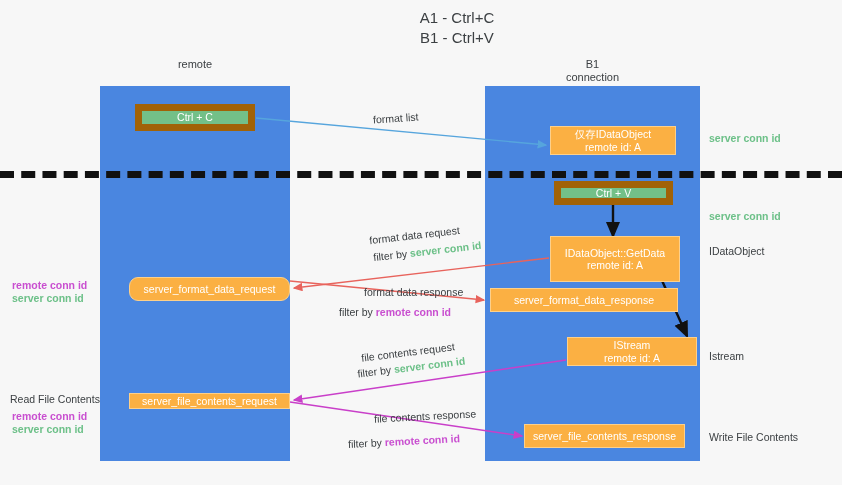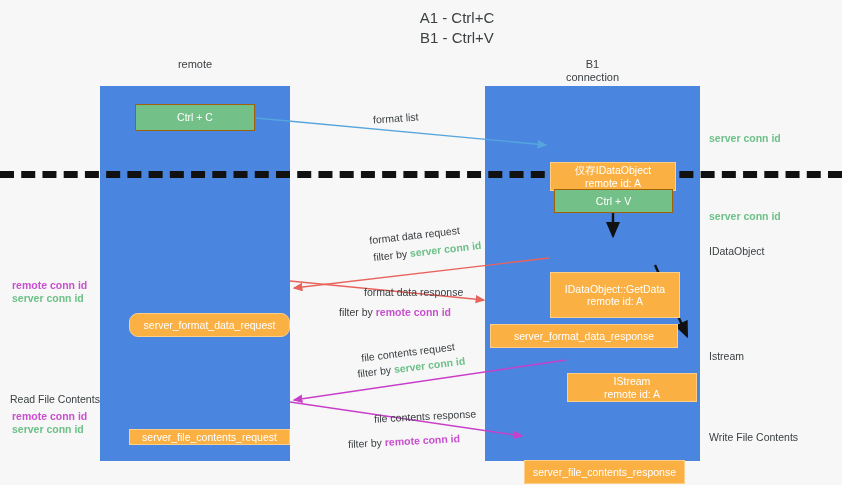--- a/index.html
+++ b/index.html
@@ -28,22 +28,22 @@
   .dashed{
     position:absolute;left:0;top:171px;width:842px;height:0;
     border-top:7px dashed #111;
   }
 
   .box{
     position:absolute;box-sizing:border-box;
     display:flex;flex-direction:column;align-items:center;justify-content:center;
     color:#ffffff;font-size:10.5px;line-height:12.5px;text-align:center;
   }
-  .box.green{background:#73c088;border:1px solid #a16207;}
-  .box.orange{background:#fbb043;border:1px solid #fdd08a;margin-top:36px;}
+  .box.green{background:#73c088;border:7px solid #a16207;}
+  .box.orange{background:#fbb043;border:1px solid #fdd08a;}
   .box span{display:block;white-space:nowrap;}
 
   .side-label{
     position:absolute;font-size:10.5px;line-height:13px;white-space:nowrap;
   }
   .c-green{color:#6cc088;font-weight:bold;}
   .c-mag{color:#c94fd0;font-weight:bold;}
   .c-dark{color:#3c4043;}
 
   .arrow-label{
@@ -118,21 +118,21 @@
 
   <div class="box orange" style="left:129px;top:393px;width:161px;height:16px;">
     <span>server_file_contents_request</span>
   </div>
 
   <div class="box orange" style="left:550px;top:126px;width:126px;height:29px;">
     <span>仅存IDataObject</span>
     <span>remote id: A</span>
   </div>
 
-  <div class="box green" style="left:554px;top:181px;width:119px;height:24px;margin-top:8px;">
+  <div class="box green" style="left:554px;top:181px;width:119px;height:24px;">
     <span>Ctrl + V</span>
   </div>
 
   <div class="box orange" style="left:550px;top:236px;width:130px;height:46px;">
     <span>IDataObject::GetData</span>
     <span>remote id: A</span>
   </div>
 
   <div class="box orange" style="left:490px;top:288px;width:188px;height:24px;">
     <span>server_format_data_response</span>

